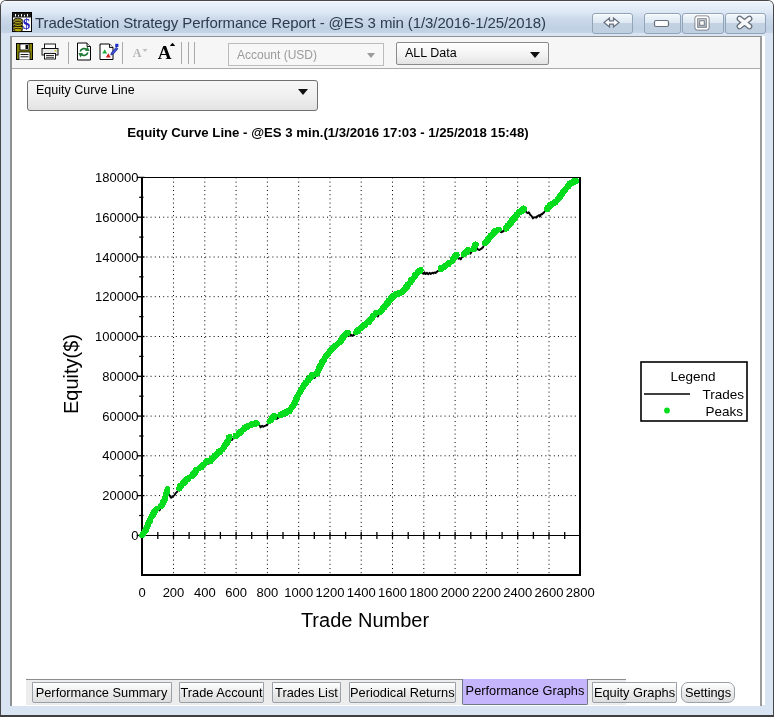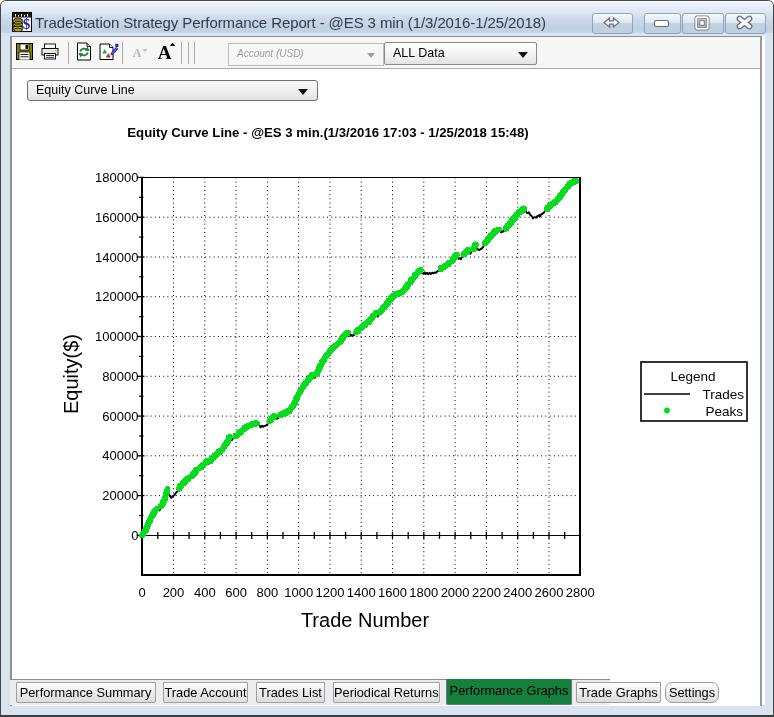--- a/index.html
+++ b/index.html
@@ -13,35 +13,35 @@
 .appicon{position:absolute;left:11px;top:11px;width:20px;height:20px;}
 .tbtn{position:absolute;top:12px;height:19px;border:1px solid #92a4b8;border-radius:3px;
  background:linear-gradient(180deg,#f3f8fc 0%,#dde8f2 45%,#c3d2e2 50%,#bfcfe1 100%);
  box-shadow:inset 0 1px 0 rgba(255,255,255,.8);}
 .toolbar{position:absolute;left:12px;top:37px;width:748px;height:31px;background:#f6f6f6;border-bottom:1px solid #ababab;}
 .sep{position:absolute;top:5px;width:1px;height:22px;background:#a9a9a9;}
 .frame{position:absolute;left:10px;top:36px;width:748px;height:669px;background:#fff;
  border-left:2px solid #909090;border-top:1px solid #909090;border-right:2px solid #9b9b9b;}
 .whitegap{position:absolute;left:762px;top:36px;width:3px;height:669px;background:#fff;}
 .combo-dis{position:absolute;left:216px;top:6px;width:156px;height:23px;border:1px solid #bcbcbc;background:#f7f7f7;box-sizing:border-box;}
-.combo-dis .t{position:absolute;left:8px;top:4px;font-size:10px;color:#9b9b9b;font-style:italic;}
+.combo-dis .t{position:absolute;left:8px;top:4px;font-size:12px;color:#9b9b9b;}
 .combo-dis .a{position:absolute;right:8px;top:9px;width:0;height:0;border:4.5px solid transparent;border-top:5px solid #9b9b9b;border-bottom:none;}
-.combo-en{position:absolute;left:372px;top:5px;width:153px;height:23px;border:1px solid #8a8a8a;border-radius:2px;
+.combo-en{position:absolute;left:384px;top:5px;width:153px;height:23px;border:1px solid #8a8a8a;border-radius:2px;
  background:linear-gradient(180deg,#fefefe 0%,#f2f2f2 60%,#e3e3e3 100%);box-sizing:border-box;}
 .combo-en .t{position:absolute;left:8px;top:3px;font-size:12.5px;color:#000;}
 .combo-en .a{position:absolute;right:8px;top:9px;width:0;height:0;border:5px solid transparent;border-top:6px solid #111;border-bottom:none;}
-.combo-eq{position:absolute;left:27px;top:80px;width:291px;height:21px;border:1px solid #707070;border-radius:3px;
+.combo-eq{position:absolute;left:27px;top:80px;width:291px;height:31px;border:1px solid #707070;border-radius:3px;
  background:linear-gradient(180deg,#f7f7f7 0%,#efefef 55%,#e2e2e2 100%);box-sizing:border-box;}
 .combo-eq .t{position:absolute;left:8px;top:2px;font-size:12.5px;color:#000;}
 .combo-eq .a{position:absolute;right:9px;top:8px;width:0;height:0;border:5.5px solid transparent;border-top:6.5px solid #111;border-bottom:none;}
-.tabstrip{position:absolute;left:10px;top:679px;width:600px;height:25px;background:#ededed;border-top:1px solid #8d8d8d;}
+.tabstrip{position:absolute;left:26px;top:679px;width:600px;height:25px;background:#ededed;border-top:1px solid #8d8d8d;}
 .tab{position:absolute;top:1.5px;height:21px;background:linear-gradient(180deg,#ffffff 0%,#ededed 45%,#dddddd 100%);
  border:1px solid #9aa0a8;border-radius:0 0 2px 2px;box-sizing:border-box;
  font-size:12.8px;color:#000;text-align:center;line-height:20px;white-space:nowrap;overflow:hidden;}
-.tab.sel{top:-1px;height:26px;background:#15803d;border:1.5px solid #6d7888;border-top:none;line-height:23px;}
+.tab.sel{top:-1px;height:26px;background:#c4b5fd;border:1.5px solid #6d7888;border-top:none;line-height:23px;}
 .botblue{position:absolute;left:1px;top:705.5px;width:772px;height:9px;background:#d8e4f2;}
 .botline{position:absolute;left:0px;top:714.5px;width:774px;height:2.5px;background:#3e3e3e;}
 </style>
 </head>
 <body>
 <div class="win"></div>
 <div class="chrome"></div>
 <div class="titlebar">
  <svg class="appicon" viewBox="0 0 20 20">
   <rect x="0.5" y="0.5" width="19" height="19" fill="#fff" stroke="#000"></rect>
@@ -610,17 +610,17 @@
  <circle cx="667" cy="410.5" r="2.9" fill="#06dc1e"></circle>
  <text x="743" y="415.5" font-size="13.5" fill="#000" text-anchor="end">Peaks</text>
 </svg>
 
 <div class="tabstrip">
  <div class="tab" style="left:5.5px;width:140px;">Performance Summary</div>
  <div class="tab" style="left:153px;width:85px;">Trade Account</div>
  <div class="tab" style="left:246px;width:69px;">Trades List</div>
  <div class="tab" style="left:323px;width:106.5px;">Periodical Returns</div>
  <div class="tab sel" style="left:436px;width:126px;">Performance Graphs</div>
- <div class="tab" style="left:566px;width:85px;">Trade Graphs</div>
+ <div class="tab" style="left:566px;width:85px;">Equity Graphs</div>
  <div class="tab" style="left:655px;width:54px;border-radius:7px;">Settings</div>
 </div>
 <div class="botblue"></div>
 <div class="botline"></div>
 
 </body></html>

